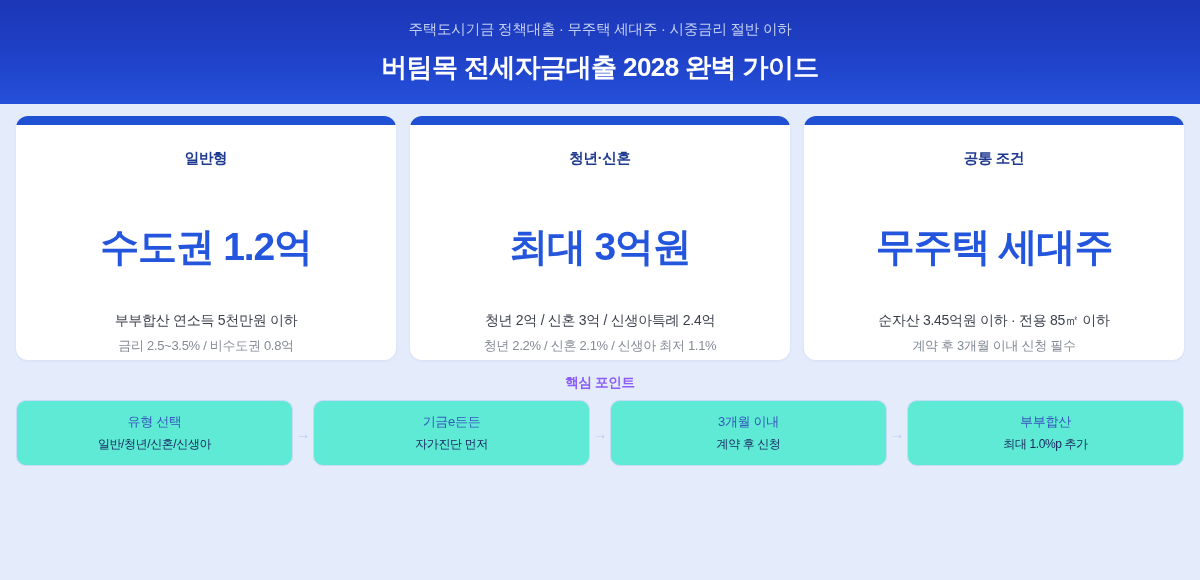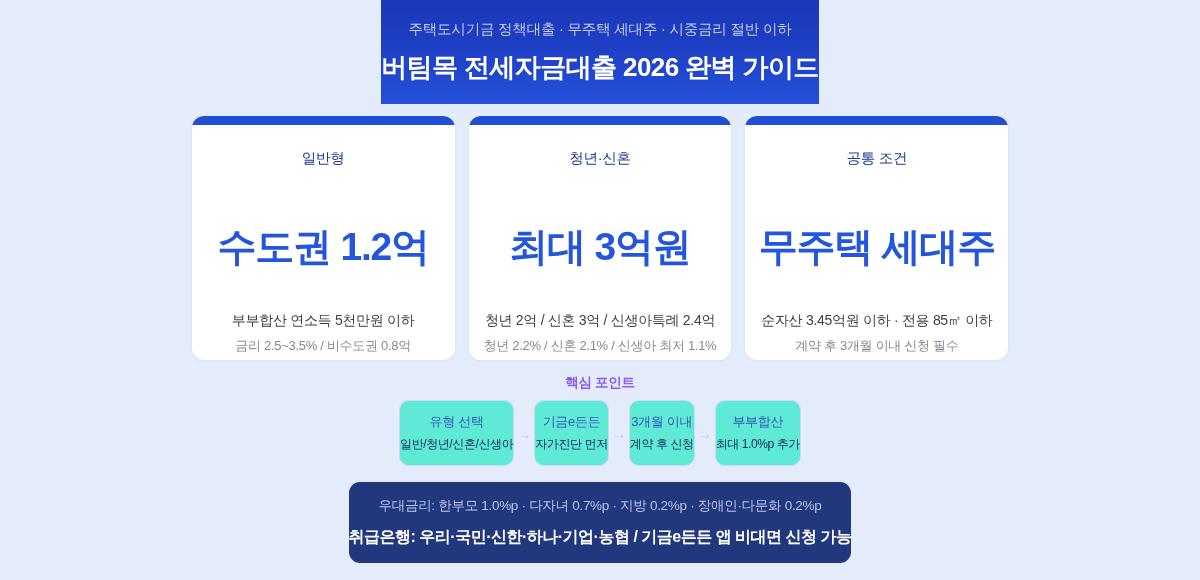--- a/index.html
+++ b/index.html
@@ -7,21 +7,21 @@
   html, body {
     width:1200px; height:580px;
     font-family:"Liberation Sans","DejaVu Sans",sans-serif;
     background:#e4ecfb;
     overflow:hidden;
   }
   .page {
     position:relative;
     width:1200px; height:580px;
     background:#e4ecfb;
-    display:flex; flex-direction:column;align-items:center;
+    display:flex; flex-direction:column;
   }
 
   
   .header {
     height:104px;
     background:linear-gradient(180deg,#1c37b8 0%,#1e3fc4 45%,#2550db 100%);
     display:flex; flex-direction:column;
     align-items:center; justify-content:center;
     gap:11px;
     flex:0 0 auto;
@@ -65,21 +65,21 @@
   }
   .card-body {
     flex:1 1 auto;
     width:100%;
     display:flex; flex-direction:column;
     align-items:center;
     padding:24px 18px 26px 18px;
   }
   .card-label {
     font-size:14.5px;
-    font-weight:normal;
+    font-weight:bold;
     color:#1e3a8f;
     letter-spacing:-0.3px;
     white-space:nowrap;
   }
   .card-value {
     font-size:39px;
     font-weight:bold;
     color:#2355dd;
     letter-spacing:-1.2px;
     white-space:nowrap;
@@ -178,21 +178,21 @@
     white-space:nowrap;
   }
 </style>
 </head>
 <body>
 
 <div class="page">
 
   <div class="header">
     <div class="header-sub">주택도시기금 정책대출 · 무주택 세대주 · 시중금리 절반 이하</div>
-    <div class="header-title">버팀목 전세자금대출 2026 완벽 가이드</div>
+    <div class="header-title">버팀목 전세자금대출 2028 완벽 가이드</div>
   </div>
 
   <div class="cards">
 
     <div class="card">
       <div class="card-accent"></div>
       <div class="card-body">
         <div class="card-label">일반형</div>
         <div class="card-value">수도권 1.2억</div>
         <div class="card-note">부부합산 연소득 5천만원 이하</div>
@@ -248,20 +248,14 @@
       <div class="step-arrow">→</div>
 
       <div class="step">
         <div class="step-top">부부합산</div>
         <div class="step-main">최대 1.0%p 추가</div>
       </div>
 
     </div>
   </div>
 
-  <div class="footer-wrap">
-    <div class="footer">
-      <div class="footer-line1">우대금리: 한부모 1.0%p · 다자녀 0.7%p · 지방 0.2%p · 장애인·다문화 0.2%p</div>
-      <div class="footer-line2">취급은행: 우리·국민·신한·하나·기업·농협 / 기금e든든 앱 비대면 신청 가능</div>
-    </div>
-  </div>
 
 </div>
 
 </body></html>

